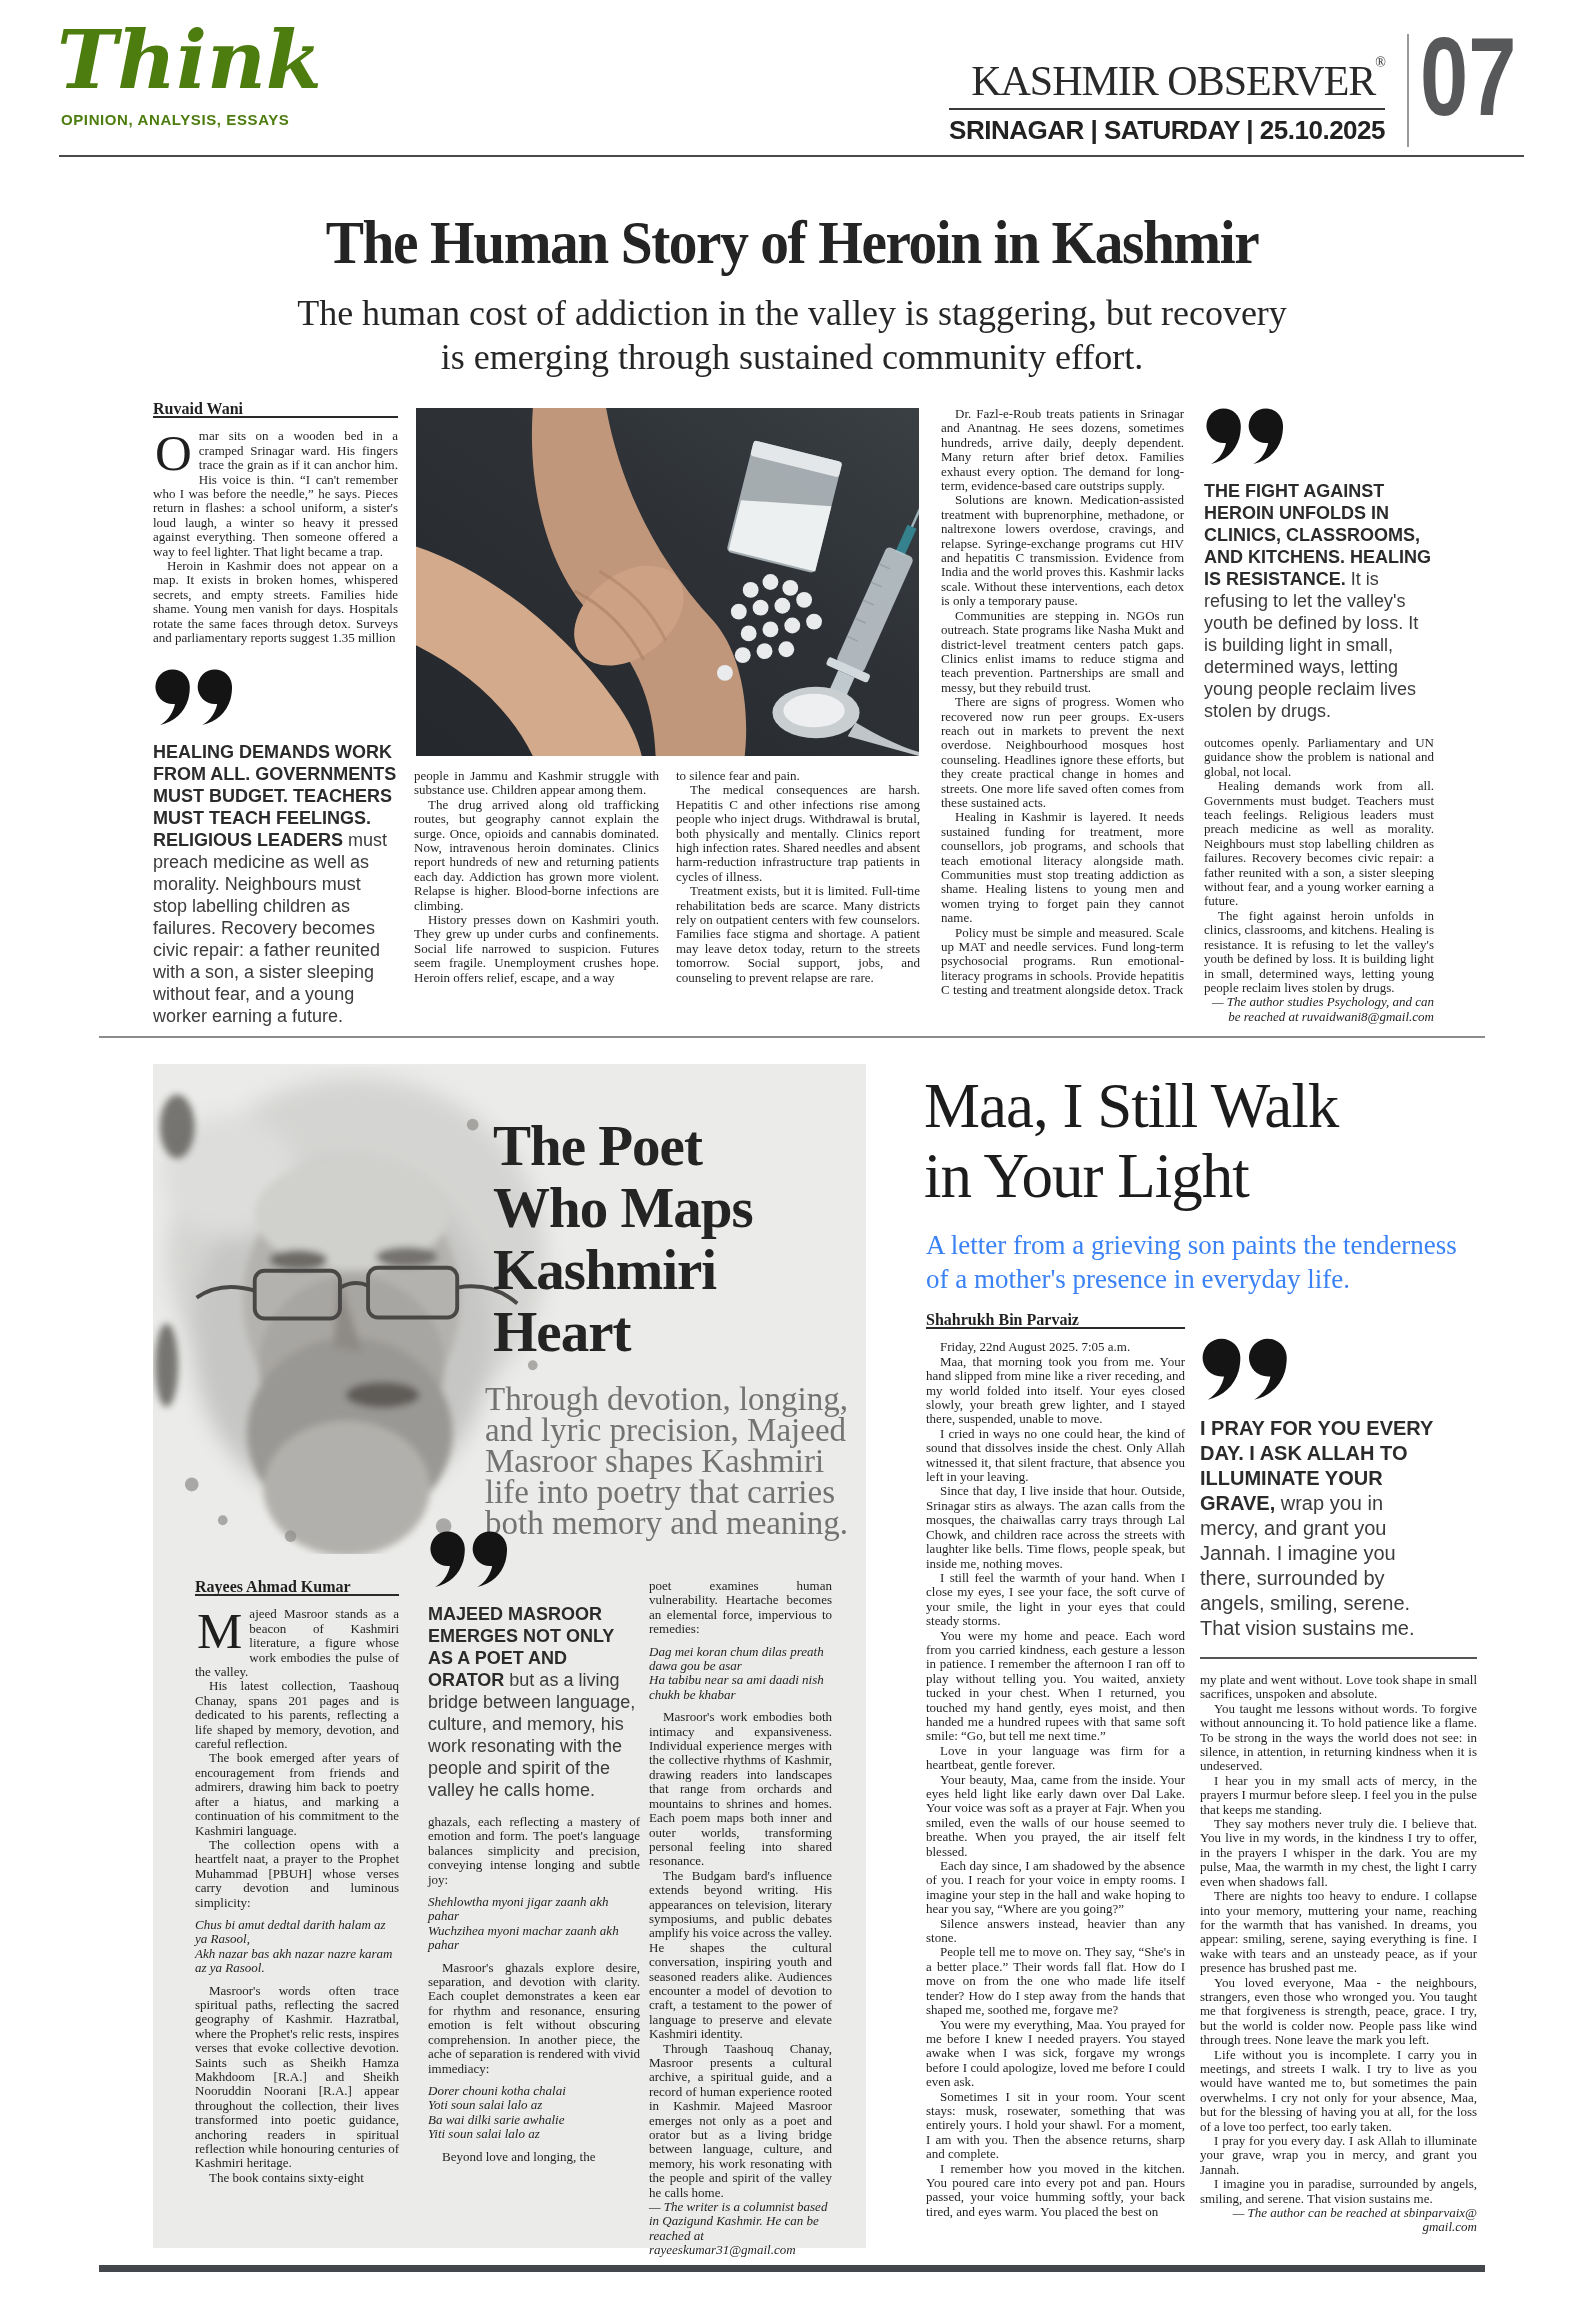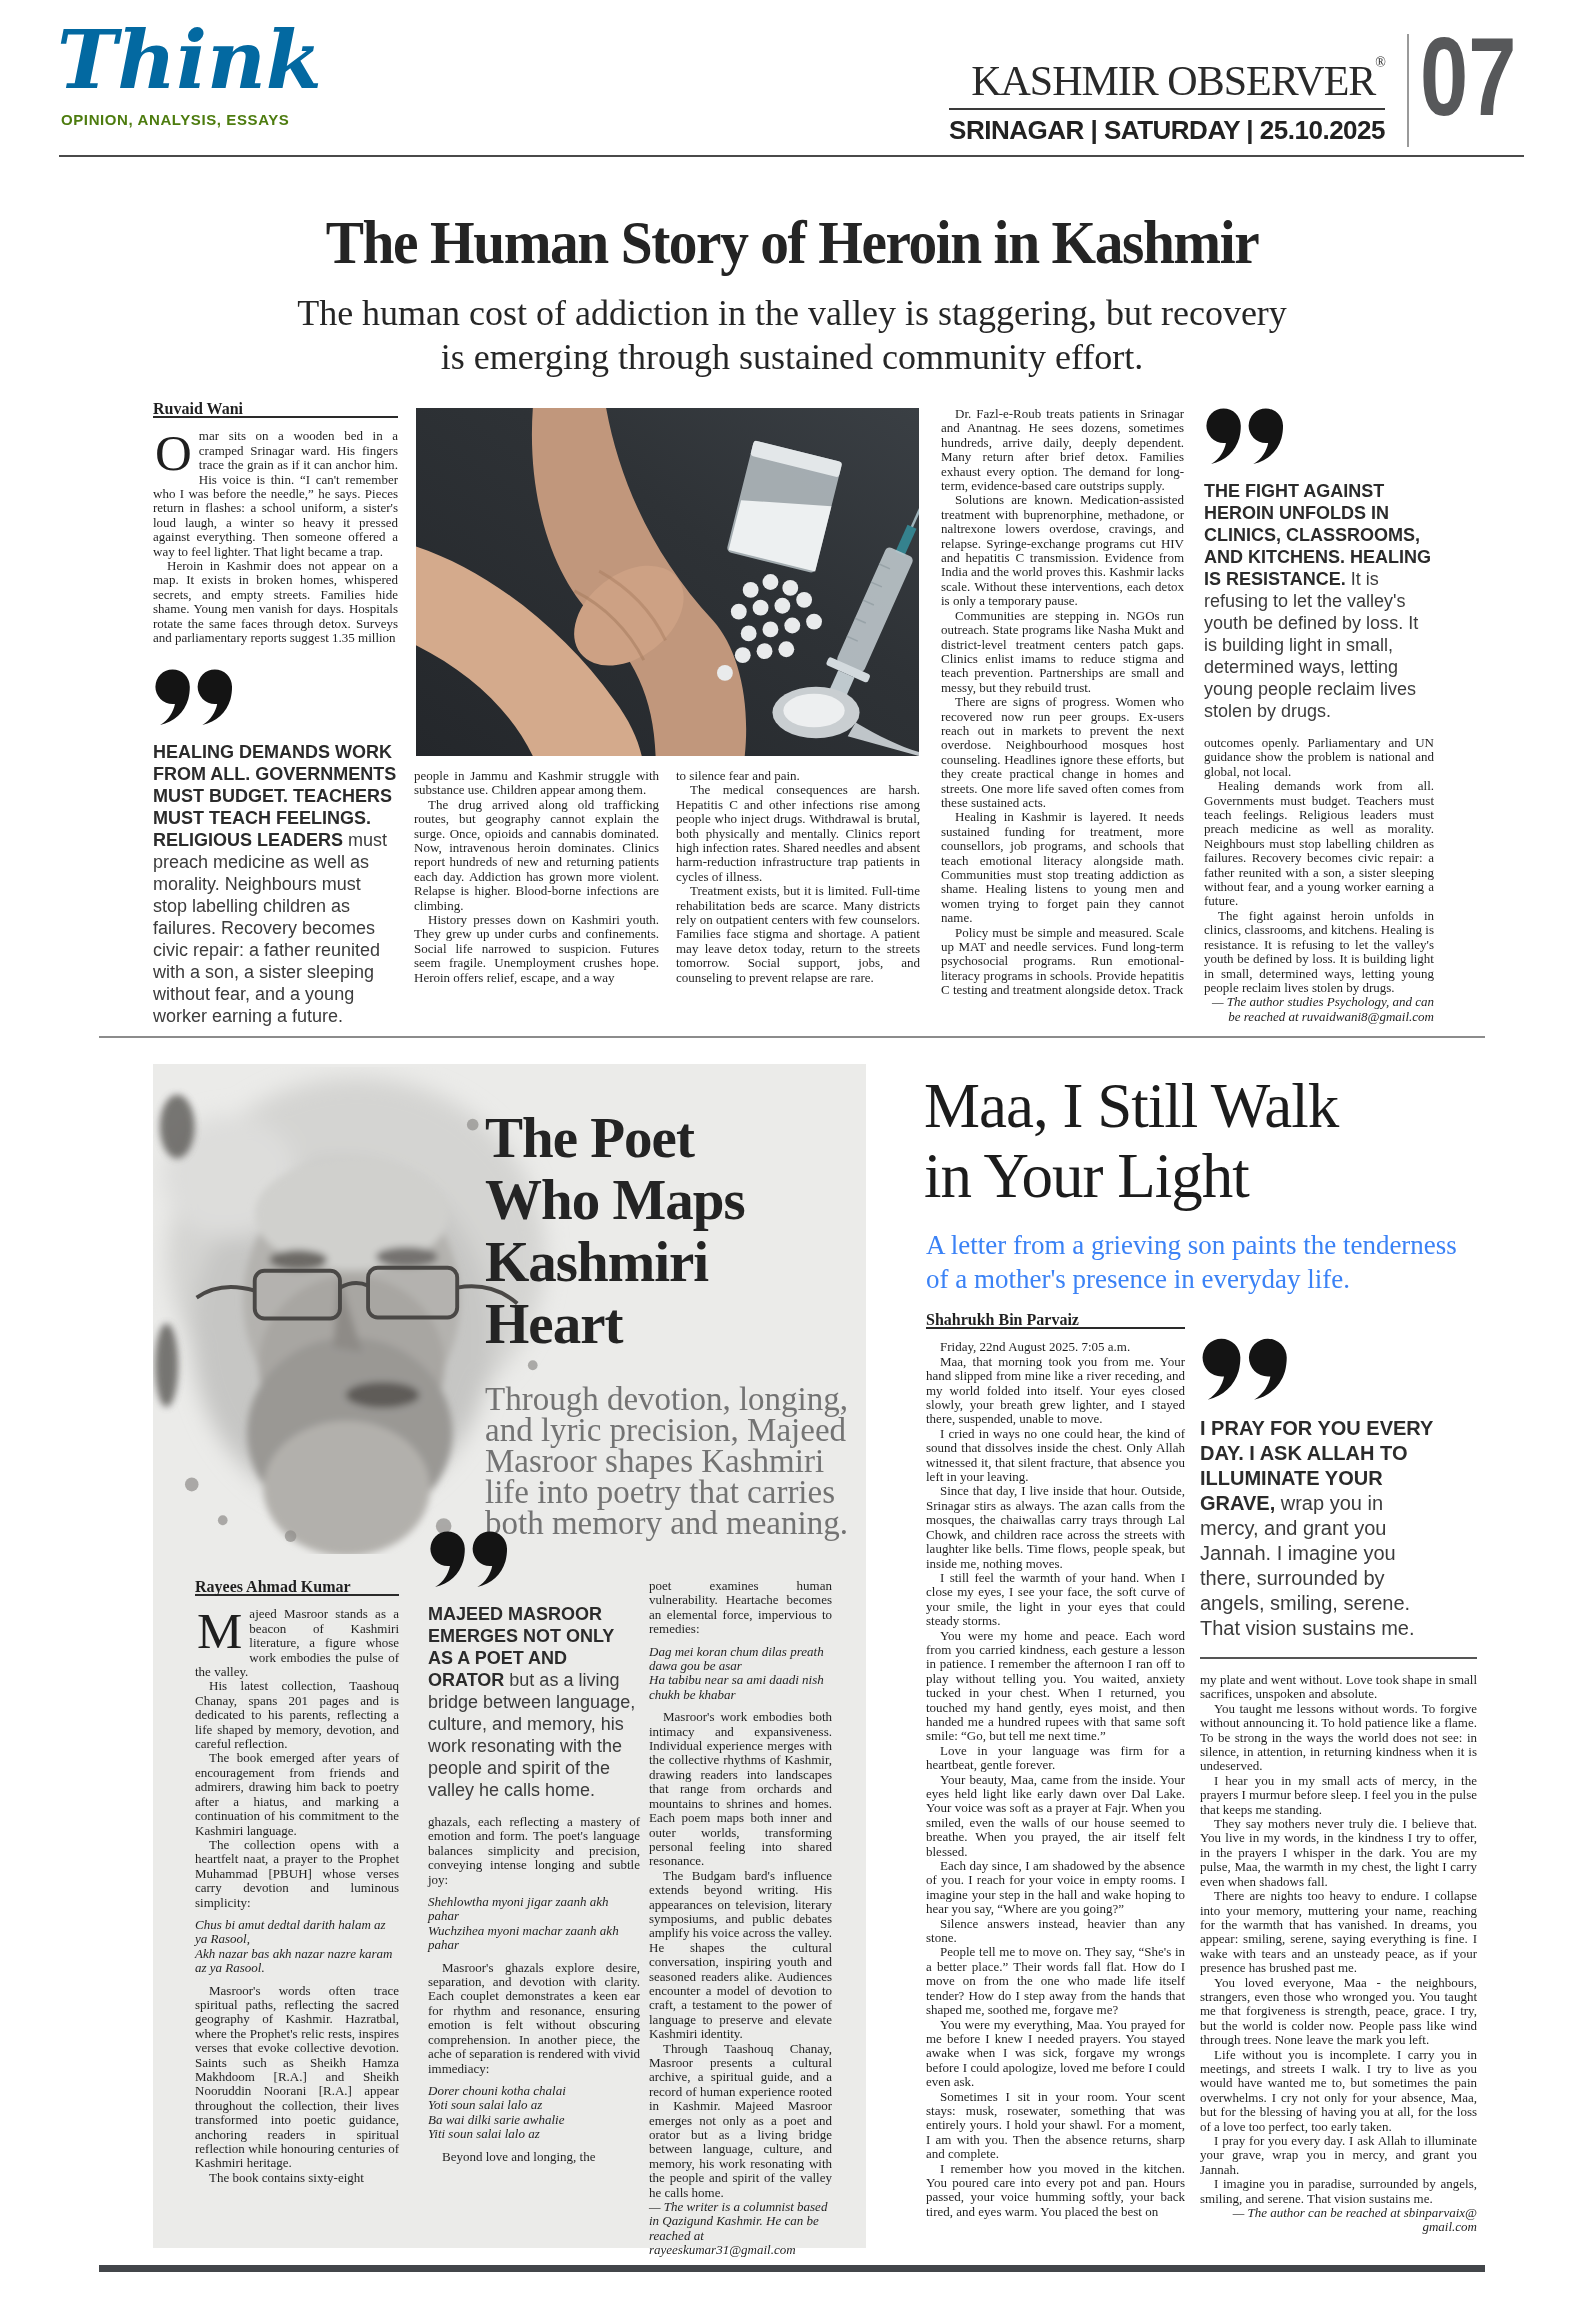--- a/index.html
+++ b/index.html
@@ -2,21 +2,21 @@
 <html><head>
 <meta charset="utf-8">
 <style>
   html,body{margin:0;padding:0;background:#ffffff;}
   #page{position:relative;width:1584px;height:2320px;background:#fff;overflow:hidden;
         font-family:"Liberation Serif","DejaVu Serif",serif;color:#1d1d1d;}
   .abs{position:absolute;}
 
   
   #masthead{left:57px;top:14px;font-family:"DejaVu Serif","Liberation Serif",serif;
-            font-style:italic;font-weight:600;font-size:81px;line-height:91px;color:#0369a1;}
+            font-style:italic;font-weight:600;font-size:81px;line-height:91px;color:#4d7c0f;}
   #masthead-sub{left:61px;top:111px;font-family:"Liberation Sans","DejaVu Sans",sans-serif;
             font-weight:bold;font-size:15px;letter-spacing:0.6px;color:#4d7c0f;}
   #brand{right:199px;top:40px;text-align:right;}
   #brand-name-row{font-size:42px;line-height:46px;letter-spacing:-1px;color:#2a2a2a;white-space:nowrap;}
   #brand-name-row sup{font-size:14px;vertical-align:28px;}
   #brand-rule{border-bottom:2px solid #3a3a3a;margin:4px 0 5px 0;}
   #brand-dateline{font-family:"Liberation Sans","DejaVu Sans",sans-serif;font-weight:bold;
             font-size:26px;letter-spacing:-0.5px;color:#222;white-space:nowrap;}
   #pn-divider{left:1407px;top:34px;width:2px;height:113px;background:#9a9a9a;}
   #page-number{left:1420px;top:22px;font-family:"Liberation Sans","DejaVu Sans",sans-serif;
@@ -261,21 +261,21 @@
           <circle cx="142" cy="472" r="6"></circle>
           <circle cx="300" cy="462" r="8"></circle>
       </g>
       <g fill="#5a5855" opacity="0.8" filter="url(#b2)">
         <ellipse cx="25" cy="60" rx="18" ry="32"></ellipse>
           <ellipse cx="14" cy="300" rx="12" ry="42"></ellipse>
       </g>
     </svg>
   </div>
 
-  <h2 class="abs" id="poet-headline" style="margin:0">
+  <h2 class="abs" id="poet-headline" style="margin:8px">
     <span>The Poet</span>
     <span>Who Maps</span>
     <span>Kashmiri</span>
     <span>Heart</span>
   </h2>
   <div class="abs" id="poet-standfirst">Through devotion, longing, and lyric precision, Majeed Masroor shapes Kashmiri life into poetry that carries both memory and meaning.</div>
 
   <div class="abs bodycol" id="p-col1">
     <div class="byline">Rayees Ahmad Kumar</div>
     <p class="ni"><span class="dropcap">M</span><span>ajeed Masroor stands as a beacon of Kashmiri literature, a figure whose work embodies the pulse of the valley.</span></p>

